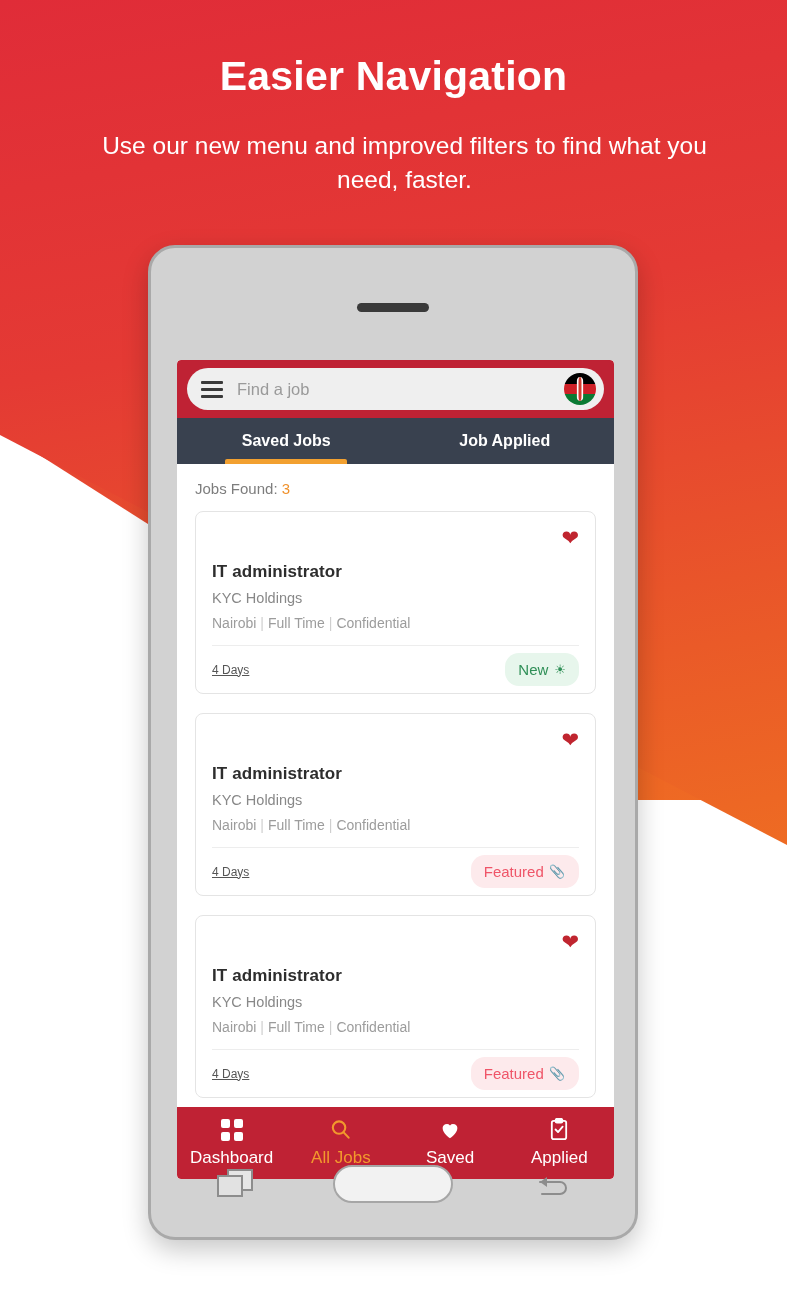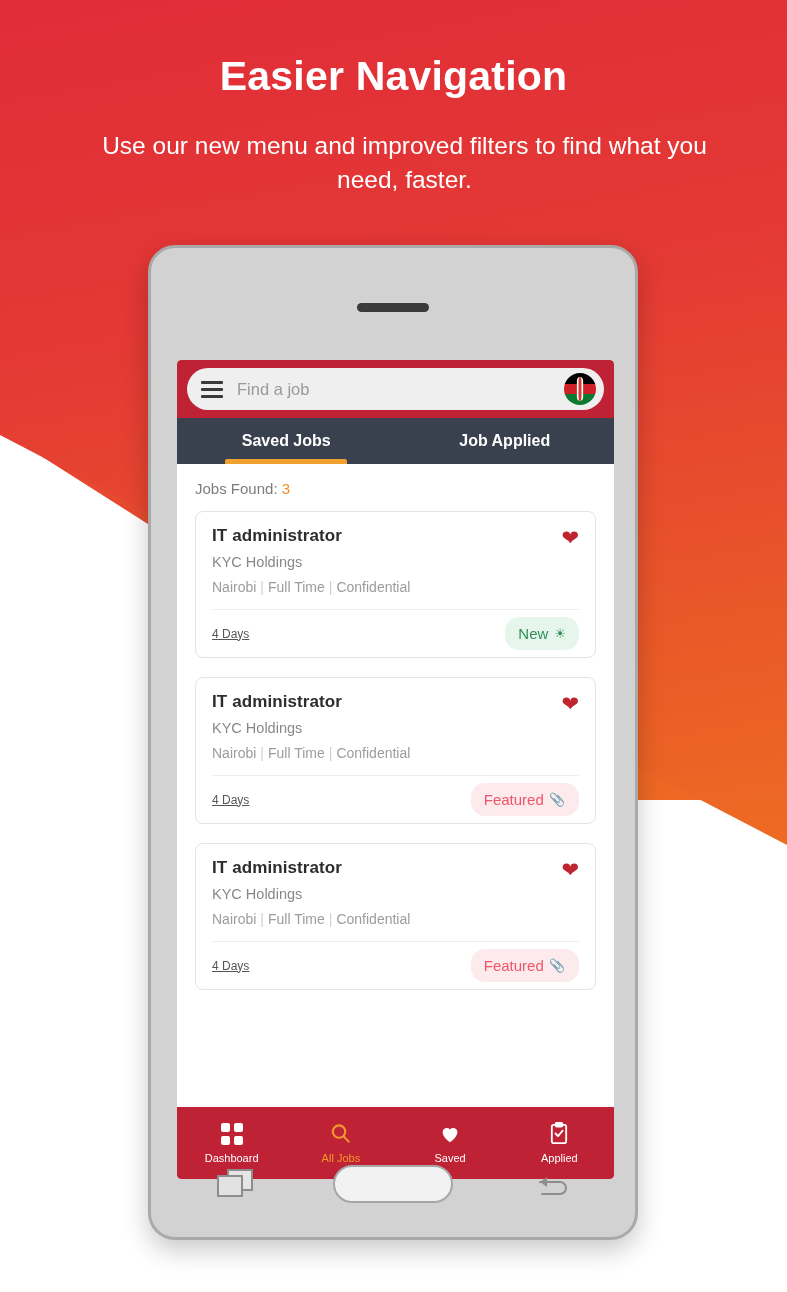--- a/index.html
+++ b/index.html
@@ -95,21 +95,21 @@
   
   .list { padding: 16px 18px 0 18px; background: #ffffff; height: 660px; }
   .jobs-found { font-size: 15px; color: #7d7d7d; margin-bottom: 14px; }
   .jobs-found .count { color: #f0912c; }
 
   .card {
     border: 1px solid #e4e4e4; border-radius: 8px; background: #fff;
     margin-bottom: 19px; padding: 14px 16px 0 16px;
   }
   .card-top { display: flex; align-items: flex-start; }
-  .card-main { flex: 1; }
+  .card-main { flex: 1; margin-top: 36px; }
   .job-title { font-size: 17px; font-weight: bold; color: #2d2d2d; letter-spacing: .1px; }
   .company { font-size: 14.5px; color: #888888; margin-top: 8px; }
   .meta { font-size: 14px; color: #9c9c9c; margin-top: 9px; }
   .meta .sep { color: #cfcfcf; padding: 0 4px; }
   .heart { color: #c0252f; font-size: 21px; line-height: 1; padding-top: 1px; cursor: pointer; }
 
   .card-foot {
     border-top: 1px solid #ededed; margin-top: 14px;
     height: 48px; display: flex; align-items: center; justify-content: space-between;
   }
@@ -122,21 +122,21 @@
   .badge.featured { background: #fdeaec; color: #ef5568; }
   .badge .bicon { font-size: 13px; line-height: 1; }
 
   
   .appnav {
     position: absolute; left: 0; bottom: 0; width: 100%; height: 72px;
     background: #bf2234; display: flex; border-radius: 0 0 4px 4px;
   }
   .navitem {
     flex: 1; display: flex; flex-direction: column; align-items: center; justify-content: center;
-    gap: 7px; color: #ffffff; font-size: 11px; cursor: pointer;
+    gap: 7px; color: #ffffff; font-size: 17px; cursor: pointer;
   }
   .navitem.active { color: #f2992d; }
   .nav-ico { height: 22px; display: flex; align-items: center; justify-content: center; }
   .nav-ico svg { display: block; }
 
   
   .grid-ico { display: grid; grid-template-columns: 9px 9px; grid-template-rows: 9px 9px; gap: 4px; }
   .grid-ico span { background: #ffffff; border-radius: 2px; display: block; }
 
   

